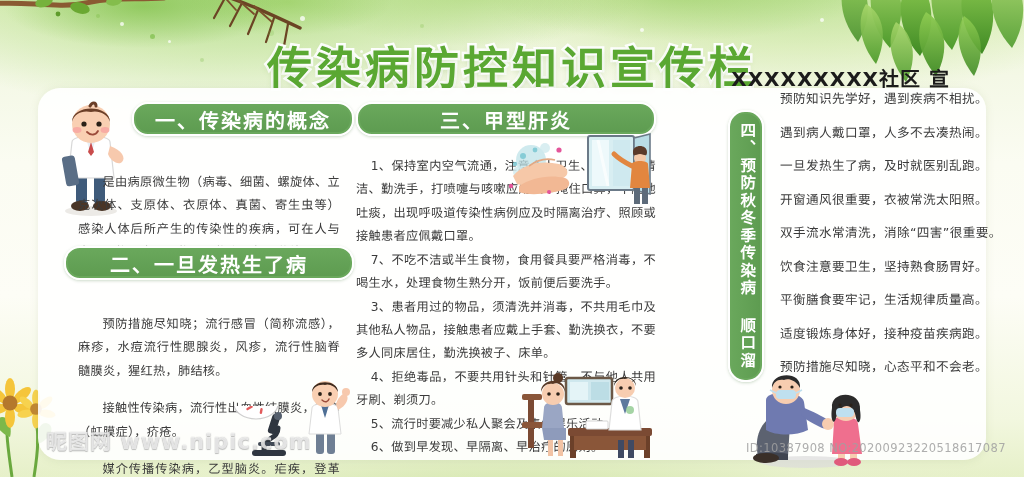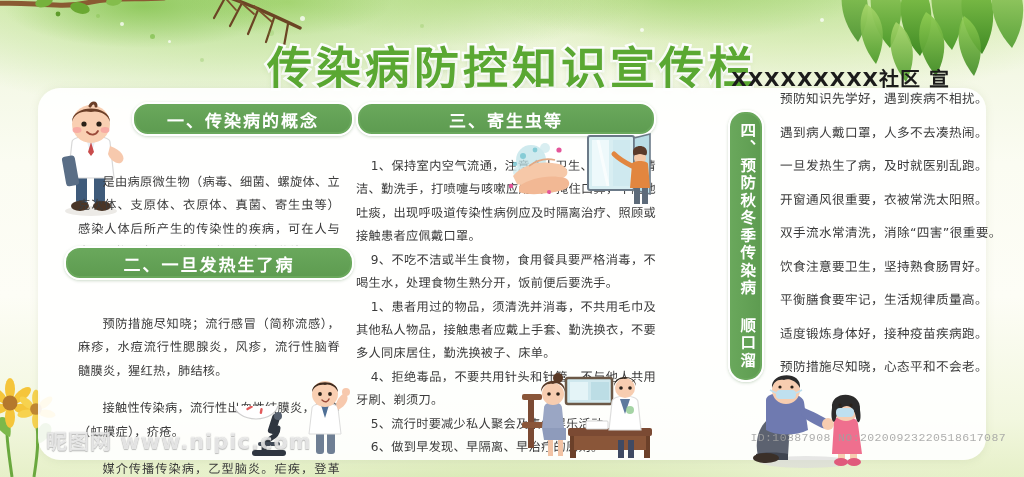--- a/index.html
+++ b/index.html
@@ -51,21 +51,21 @@
   .col-left{left:26px;width:290px;}
   .col-mid{left:318px;width:300px;}
   .col-right{left:690px;width:240px;}
   
   .pill{
     position:relative;height:30px;border-radius:16px;
     background:linear-gradient(180deg,#6aa85c 0%,#5d9b50 100%);
     border:2px solid #ffffff;
     box-shadow:0 0 0 2px #6aa85c inset, 0 1px 3px rgba(60,110,50,.25);
     display:flex;align-items:center;justify-content:center;
-    color:#ffffff;font-size:17px;font-weight:bold;letter-spacing:2px;
+    color:#ffffff;font-size:20px;font-weight:bold;letter-spacing:2px;
   }
   .pill::before{
     content:"";position:absolute;left:50%;top:-9px;transform:translateX(-50%);
     width:86px;height:14px;border-radius:10px 10px 0 0;
     background:#6aa85c;border:2px solid #fff;border-bottom:none;z-index:-1;
   }
   .body-text{
     margin-top:11px;color:#3b3b3b;font-size:12.2px;line-height:1.92;
     text-align:justify;letter-spacing:.3px;
   }
@@ -91,22 +91,22 @@
   }
   
   .wm-nipic{
     position:absolute;left:6px;bottom:22px;pointer-events:none;
     font-size:21px;font-weight:bold;letter-spacing:1px;
     color:rgba(255,255,255,.72);
     text-shadow:0 0 1px rgba(120,120,120,.55),0 1px 1px rgba(90,90,90,.35);
     padding-left:40px;
   }
   .wm-id{
-    position:absolute;right:18px;bottom:33px;pointer-events:none;
-    font-size:11.5px;letter-spacing:.4px;color:rgba(160,160,160,.85);font-family:Liberation Mono, monospace;
+    position:absolute;right:18px;bottom:22px;pointer-events:none;
+    font-size:11.5px;letter-spacing:.4px;color:rgba(160,160,160,.85);
   }
   
   .ill{position:absolute;pointer-events:none;}
 </style>
 </head>
 <body>
 
 <div class="poster">
 
   <div class="topwash"></div>
@@ -264,27 +264,27 @@
         <rect x="18" y="44" width="34" height="6" rx="3" fill="#2f3640"></rect>
         <path d="M30 44 C 30 30, 44 34, 44 22" stroke="#2f3640" stroke-width="5" fill="none" stroke-linecap="round"></path>
         <rect x="36" y="8" width="8" height="20" rx="3" fill="#2f3640" transform="rotate(18 40 18)"></rect>
         <rect x="24" y="36" width="22" height="4" rx="2" fill="#414a56"></rect>
         <circle cx="44" cy="10" r="4" fill="#555f6d"></circle>
       </svg>
     </div>
 
     <div class="col col-mid">
       <div style="position:absolute;left:0px;top:14px;width:300px;">
-        <div class="pill">三、寄生虫等</div>
+        <div class="pill">三、甲型肝炎</div>
       </div>
 
       <div class="body-text mid-text" style="position:absolute;left:0px;top:56px;width:300px;">
         <p>1、保持室内空气流通，注意个人卫生、保持双手清洁、勤洗手，打喷嚏与咳嗽应用纸巾掩住口鼻，不随地吐痰，出现呼吸道传染性病例应及时隔离治疗、照顾或接触患者应佩戴口罩。</p>
-        <p>9、不吃不洁或半生食物，食用餐具要严格消毒，不喝生水，处理食物生熟分开，饭前便后要洗手。</p>
-        <p>1、患者用过的物品，须清洗并消毒，不共用毛巾及其他私人物品，接触患者应戴上手套、勤洗换衣，不要多人同床居住，勤洗换被子、床单。</p>
+        <p>7、不吃不洁或半生食物，食用餐具要严格消毒，不喝生水，处理食物生熟分开，饭前便后要洗手。</p>
+        <p>3、患者用过的物品，须清洗并消毒，不共用毛巾及其他私人物品，接触患者应戴上手套、勤洗换衣，不要多人同床居住，勤洗换被子、床单。</p>
         <p>4、拒绝毒品，不要共用针头和针管，不与他人共用牙刷、剃须刀。</p>
         <p>5、流行时要减少私人聚会及集体娱乐活动。</p>
         <p>6、做到早发现、早隔离、早治疗的原则。</p>
       </div>
 
       <svg class="ill" style="left:145px;top:42px;width:78px;height:72px;" viewBox="0 0 78 72">
         <circle cx="30" cy="30" r="15" fill="#bfe3e8" opacity=".75"></circle>
         <circle cx="18" cy="42" r="6" fill="#cfeaee" opacity=".8"></circle>
         <circle cx="44" cy="18" r="5" fill="#cfeaee" opacity=".8"></circle>
         <path d="M12 46 C 22 34, 40 30, 58 34 C 66 36, 70 44, 62 48 C 48 54, 28 58, 16 54 Z" fill="#f6c8a8"></path>

